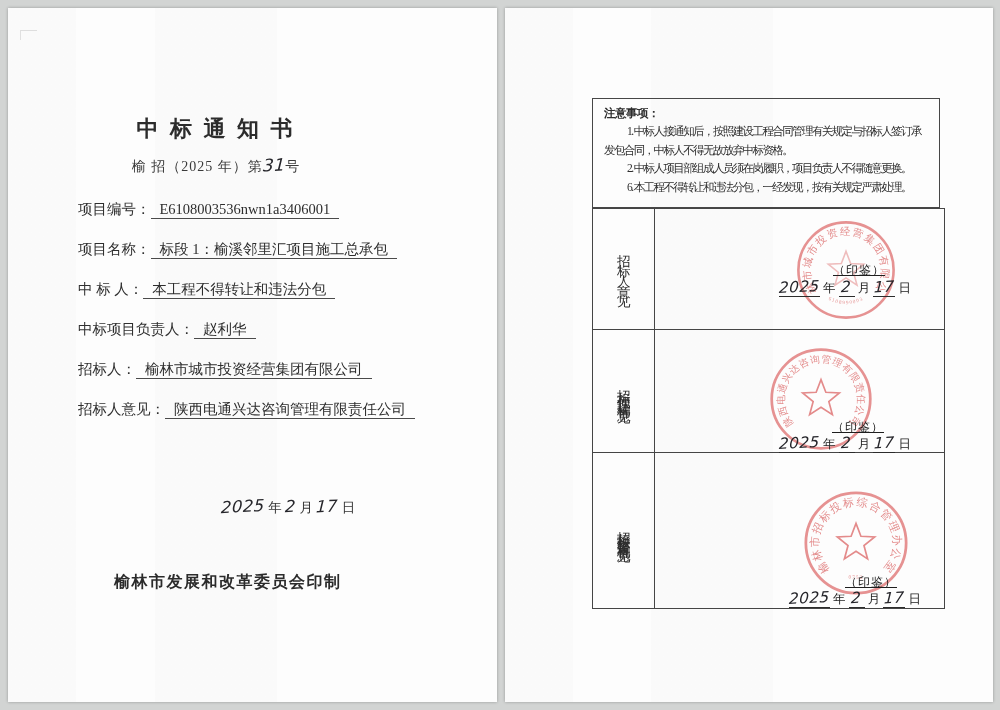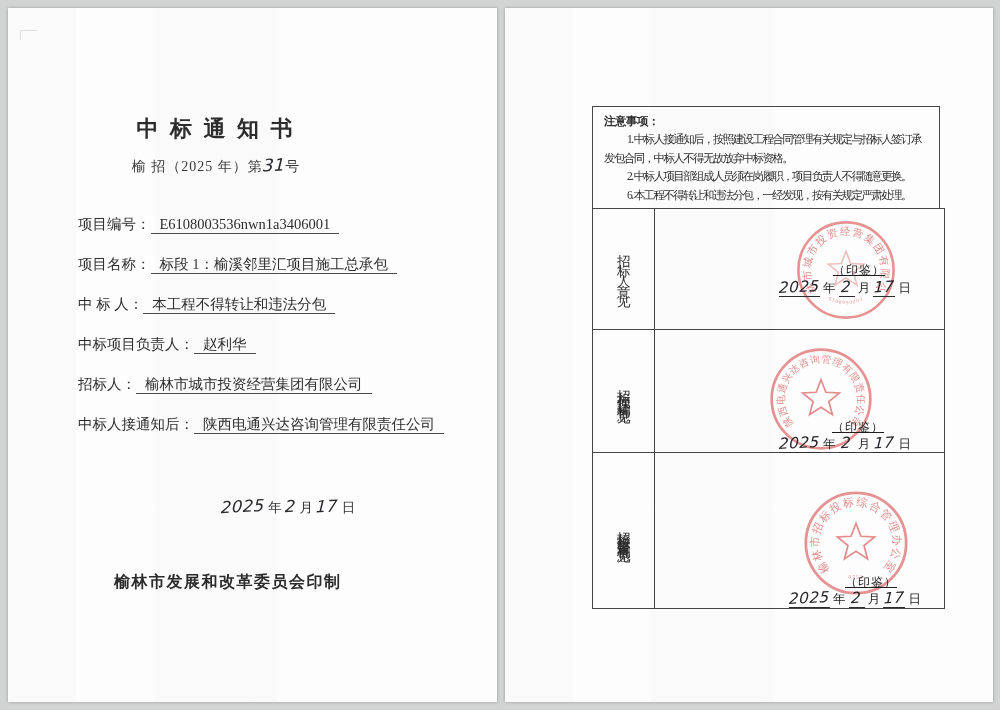--- a/index.html
+++ b/index.html
@@ -10,35 +10,35 @@
         background-image:linear-gradient(90deg,rgba(0,0,0,.012) 0 14%,rgba(255,255,255,0) 14% 30%,rgba(0,0,0,.01) 30% 55%,rgba(255,255,255,0) 55%);}
   .page-left{left:8px;width:489px;}
   .page-right{left:505px;width:488px;}
   .artifact{position:absolute;left:12px;top:22px;width:16px;height:9px;
             border-top:1px solid #d8d8d8;border-left:1px solid #dadada;opacity:.8;}
 
   
   .lp-head{position:absolute;left:0;top:106px;width:416px;text-align:center;}
   .doc-title{font-size:22px;font-weight:bold;letter-spacing:3px;color:#2c2c2c;}
   .doc-no{margin-top:11px;font-size:14px;color:#3a3a3a;letter-spacing:1px;}
-  .fields{position:absolute;left:70px;top:205px;width:405px;list-style:none;margin:0;padding:0;}
+  .fields{position:absolute;left:70px;top:190px;width:405px;list-style:none;margin:0;padding:0;}
   .fields li{height:22px;line-height:22px;margin-bottom:18px;font-size:14.5px;white-space:nowrap;}
   .f-label{color:#2f2f2f;}
   .f-value{border-bottom:1px solid #4a4a4a;padding:0 9px 1px 9px;color:#2d2d2d;}
   .lp-date{position:absolute;left:213px;top:489px;font-size:13.5px;white-space:nowrap;}
   .lp-footer{position:absolute;left:106px;top:564px;font-size:16px;font-weight:bold;
              letter-spacing:1.5px;color:#2b2b2b;}
 
   
   .hw{font-family:"DejaVu Sans",sans-serif;font-style:italic;display:inline-block;
       transform:rotate(-3deg) skewX(-6deg);color:#26262b;font-size:1.22em;letter-spacing:.5px;}
 
   
-  .notes{position:absolute;left:87px;top:98px;width:324px;height:85px;
-         border:1px solid #474747;padding:5px 11px 11px 11px;
+  .notes{position:absolute;left:87px;top:90px;width:324px;height:85px;
+         border:1px solid #474747;padding:5px 11px 18px 11px;
          font-size:11.5px;letter-spacing:-1.6px;line-height:18.4px;color:#2e2e2e;overflow:hidden;}
   .notes p{margin:0;}
   .notes .nh{font-weight:600;letter-spacing:-0.5px;}
   .notes .ni{text-indent:2em;}
 
   .sig-table{position:absolute;left:87px;top:200px;width:351px;border:1px solid #454545;}
   .sig-row{display:flex;}
   .sig-row + .sig-row{border-top:1px solid #454545;}
   .sig-label-cell{width:61px;border-right:1px solid #454545;display:flex;
                   align-items:center;justify-content:center;}
@@ -78,21 +78,21 @@
       <li>
         <span class="f-label">中 标 人：</span><span class="f-value">本工程不得转让和违法分包</span>
       </li>
       <li>
         <span class="f-label">中标项目负责人：</span><span class="f-value">赵利华</span>
       </li>
       <li>
         <span class="f-label">招标人：</span><span class="f-value">榆林市城市投资经营集团有限公司</span>
       </li>
       <li>
-        <span class="f-label">中标人接通知后：</span><span class="f-value">陕西电通兴达咨询管理有限责任公司</span>
+        <span class="f-label">招标人意见：</span><span class="f-value">陕西电通兴达咨询管理有限责任公司</span>
       </li>
     </ul>
 
     <div class="lp-date">
       <span class="hw">2025</span>
       <span>年</span>
       <span class="hw">2</span>
       <span>月</span>
       <span class="hw">17</span>
       <span>日</span>

